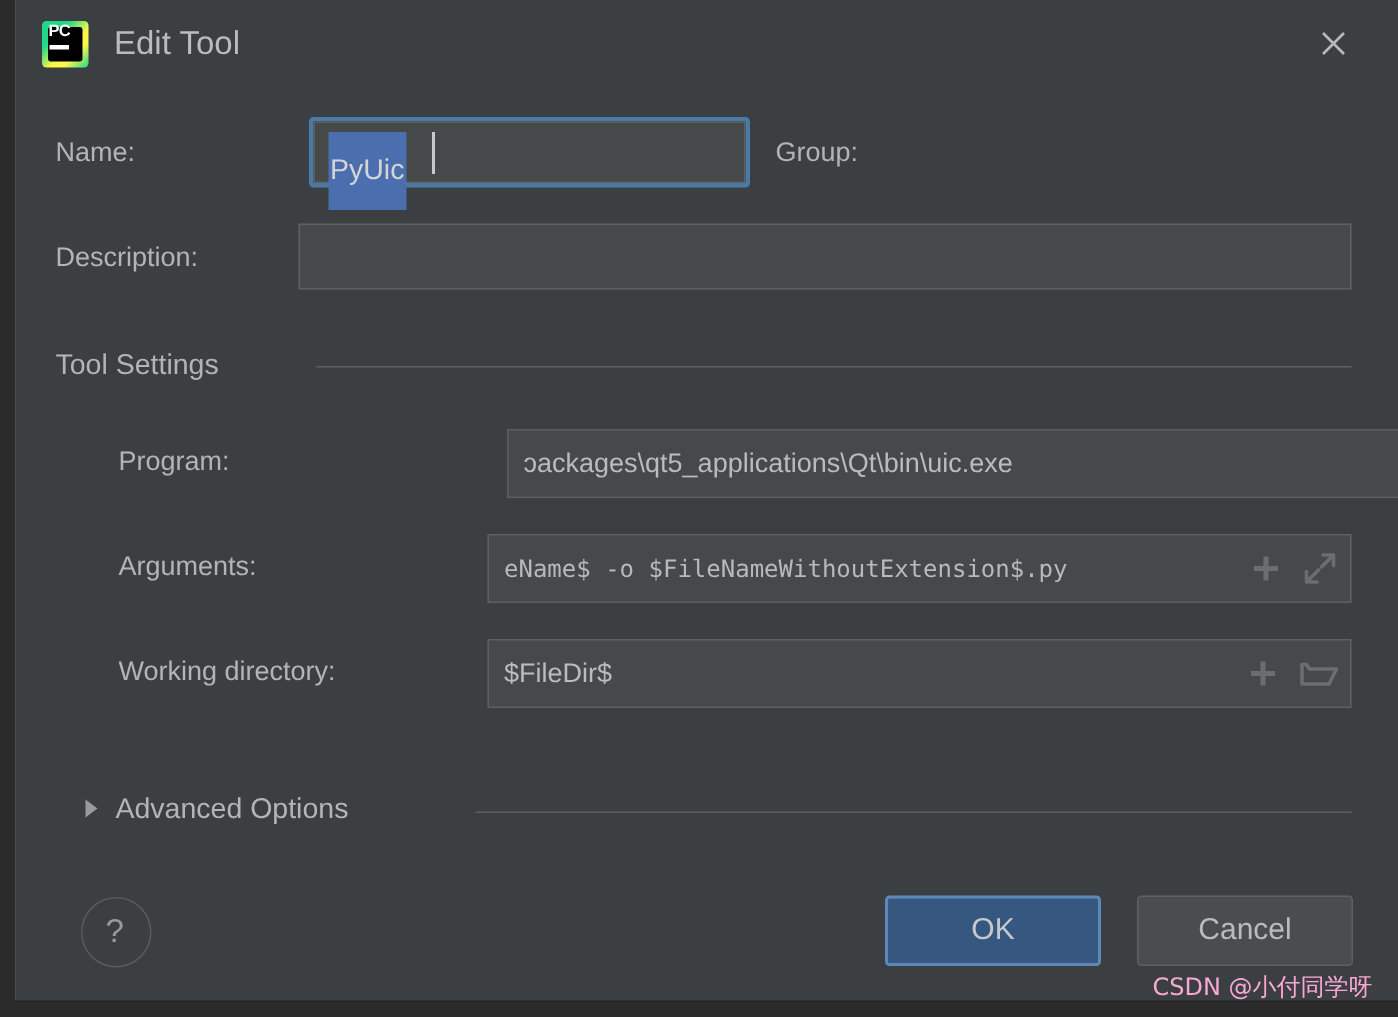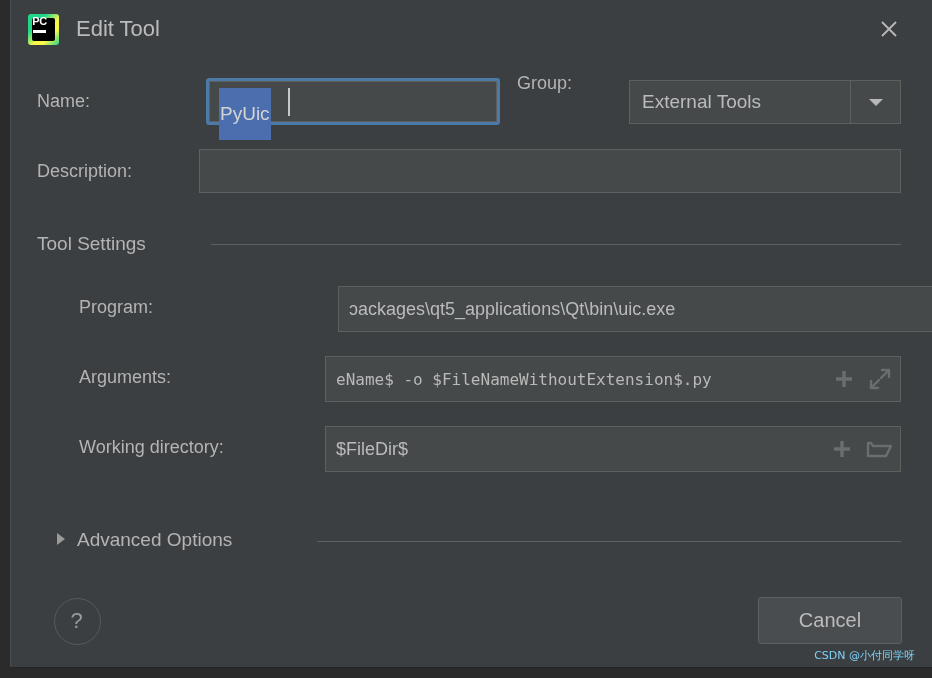--- a/index.html
+++ b/index.html
@@ -282,22 +282,22 @@
     width: 144px; height: 47px;
     background: #4a4d4f;
     border: 1px solid #5e6060;
     color: #bbbbbb;
     line-height: 45px;
   }
 
   .watermark {
     position: absolute;
     right: 17px; top: 648px;
-    color: #7dd3fc;
-    font-size: 11px;
+    color: #f9a8d4;
+    font-size: 16px;
     white-space: nowrap;
     font-family: "DejaVu Sans", sans-serif;
   }
 </style>
 </head>
 <body>
 
 <div id="screen">
 
   <div class="left-strip"></div>
@@ -321,30 +321,22 @@
 
     <div class="lbl" style="left:26px; top:90px;">Name:</div>
 
     <div class="name-wrap">
       <div class="name-inner">
         <div class="name-sel">PyUic</div>
         <div class="caret"></div>
       </div>
     </div>
 
-    <div class="lbl" style="left:506px; top:72px;">Group:</div>
-
-    <div class="combo">
-      <div class="val">External Tools</div>
-      <div class="arrow-box">
-        <svg width="20" height="12" viewBox="0 0 20 12">
-          <path d="M3 3 L10 10 L17 3 Z" fill="#b8b8b8"></path>
-        </svg>
-      </div>
-    </div>
+    <div class="lbl" style="left:506px; top:90px;">Group:</div>
+
 
     <div class="lbl" style="left:26px; top:160px;text-align:right;">Description:</div>
 
     <div class="field" style="left:188px; top:149px; width:702px; height:44px;">
       <div class="txt" style="left:12px;" placeholder=""></div>
     </div>
 
     <div class="group-head" style="left:26px; top:232px;">Tool Settings</div>
     <div class="rule" style="left:200px; top:244px; width:690px;"></div>
 
@@ -401,20 +393,21 @@
     </div>
 
     <div class="tri"></div>
     <div class="group-head" style="left:66px; top:528px;">Advanced Options</div>
     <div class="rule" style="left:306px; top:541px; width:584px;"></div>
 
     <div class="help-btn">
       <div class="q">?</div>
     </div>
 
+    <div class="btn btn-ok">OK</div>
     <div class="btn btn-cancel">Cancel</div>
 
     <div class="watermark">CSDN @小付同学呀</div>
 
   </div>
 
   <div class="frame-edge-bottom"></div>
   <div class="frame-edge-bottom-line"></div>
 </div>
 

